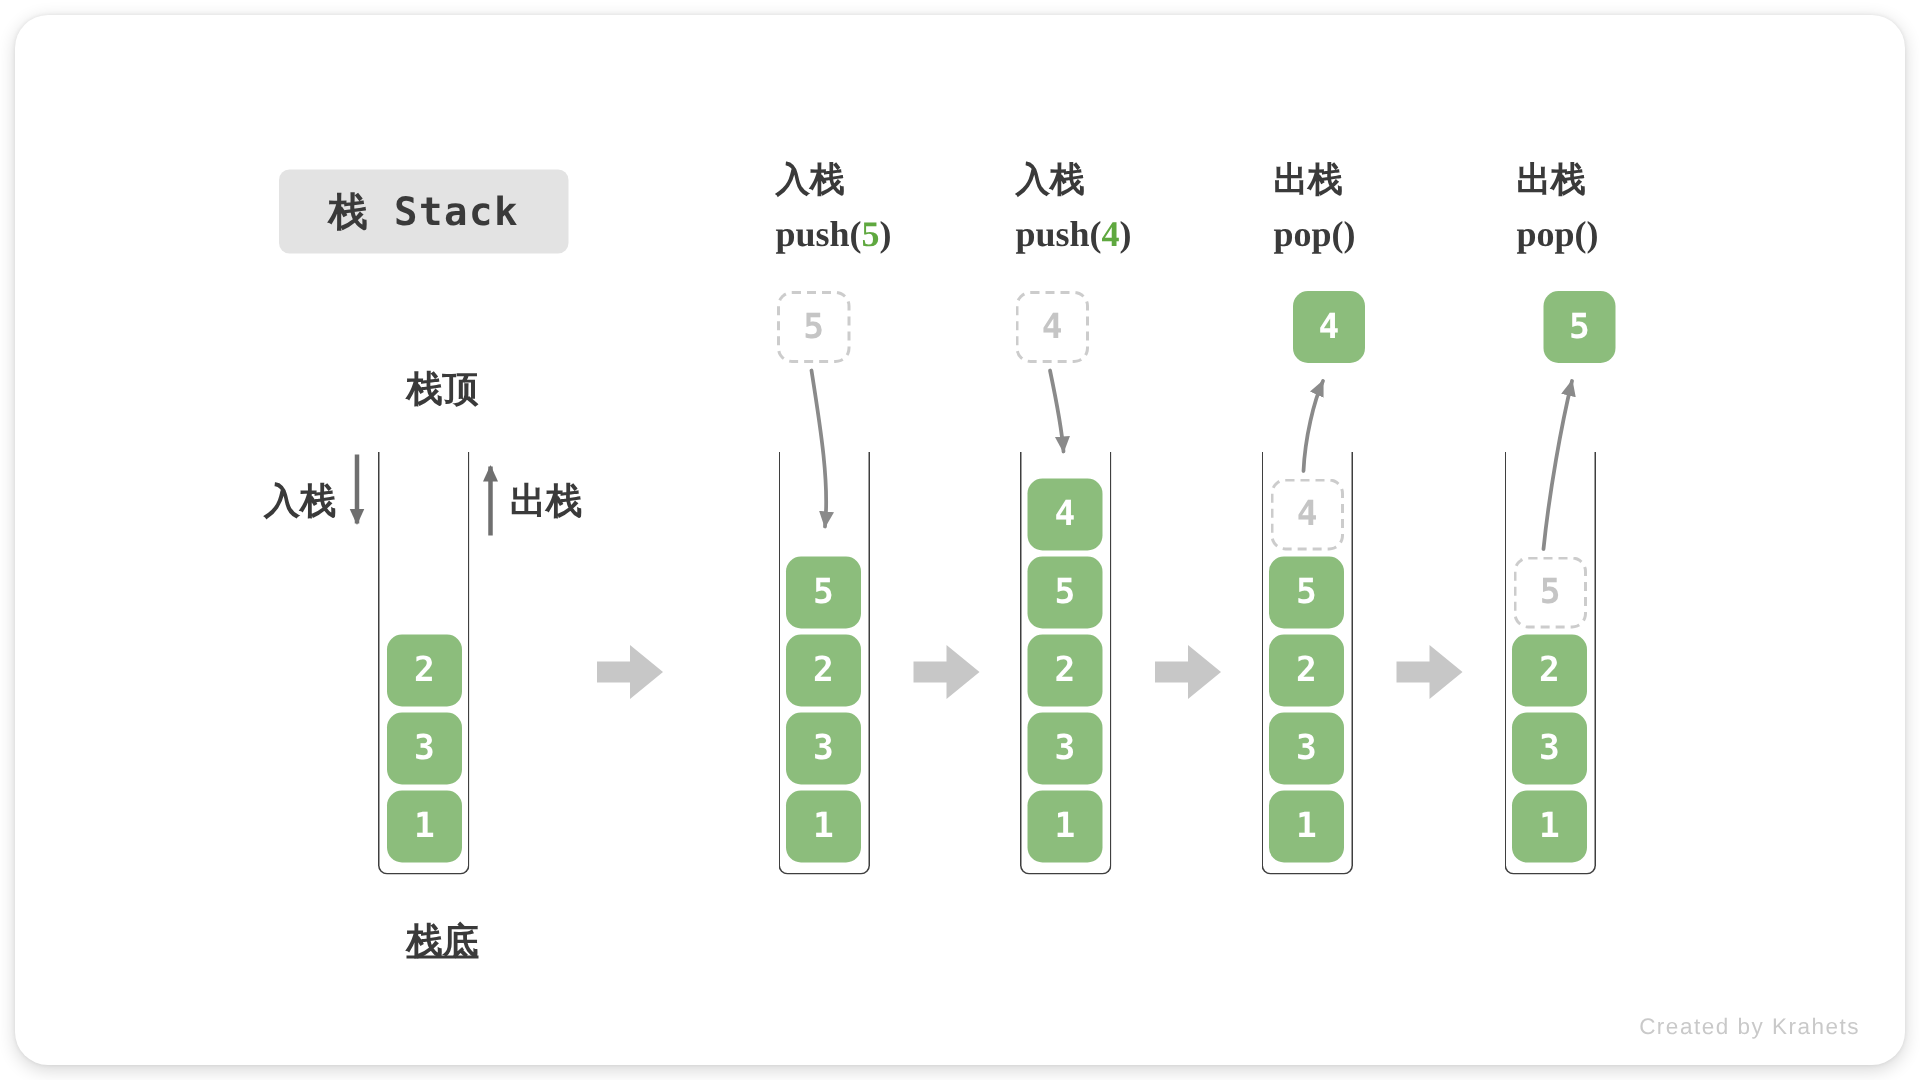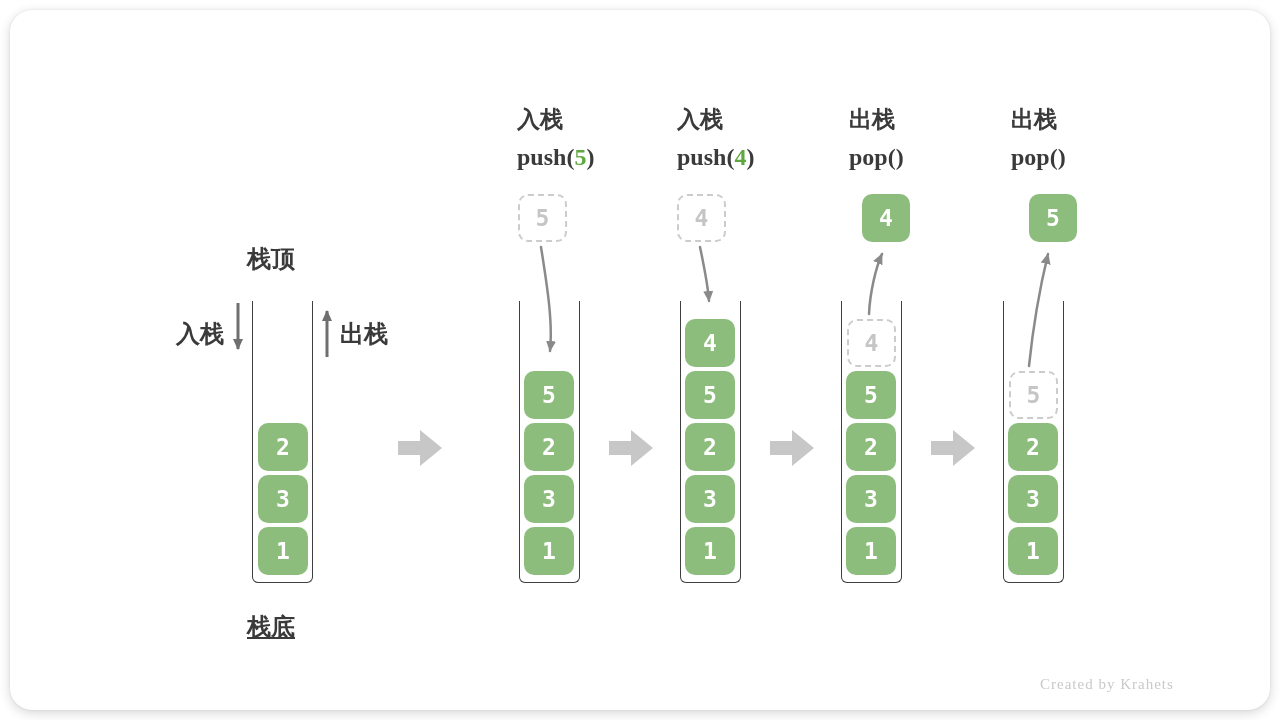--- a/index.html
+++ b/index.html
@@ -30,34 +30,35 @@
   .cell { position: absolute; width: 50px; height: 48px; border-radius: 10px;
     background: #8CBD7C; color: #ffffff; display: flex; align-items: center; justify-content: center;
     font-family: "DejaVu Sans Mono", "Liberation Mono", monospace; font-size: 23px; font-weight: bold; }
 
   .ghost { position: absolute; width: 49px; height: 48px; border-radius: 10px;
     border: 2px dashed #CCCCCC; background: #ffffff; color: #C5C5C5;
     display: flex; align-items: center; justify-content: center;
     font-family: "DejaVu Sans Mono", "Liberation Mono", monospace; font-size: 23px; font-weight: bold; }
 
   .side-label { position: absolute; top: 318px; }
-  .legend-label { position: absolute; width: 72px; text-align: left; }
+  .legend-label { position: absolute; width: 72px; text-align: right; }
 
-  .watermark { position: absolute; left: 1040px; top: 676px; width: 200px; text-align: left;
-    font-family: Liberation Serif, serif;
+  .watermark { position: absolute; left: 1040px; top: 676px; width: 200px; text-align: right;
+    font-family: Liberation Sans, sans-serif;
     font-size: 15px; color: #C9C9C9; letter-spacing: 1px; }
 
   svg.overlay { position: absolute; left: 0; top: 0; pointer-events: none; }
 </style>
 </head>
 <body>
 
 <div class="card"></div>
 <div class="canvas">
 
+  <div class="title-badge">栈 Stack</div>
 
   <div class="cjk legend-label" style="left:247px; top:243px;">栈顶</div>
   <div class="cjk legend-label" style="left:247px; top:611px;text-decoration:underline;">栈底</div>
   <div class="cjk side-label" style="left:170px; width:54px; text-align:right;">入栈</div>
   <div class="cjk side-label" style="left:340px; width:54px; text-align:left;">出栈</div>
 
   <div class="col-header" style="left:517px;">
     <div class="op">入栈</div>
     <div class="call"><span>push(</span><span class="arg">5</span><span>)</span></div>
   </div>

